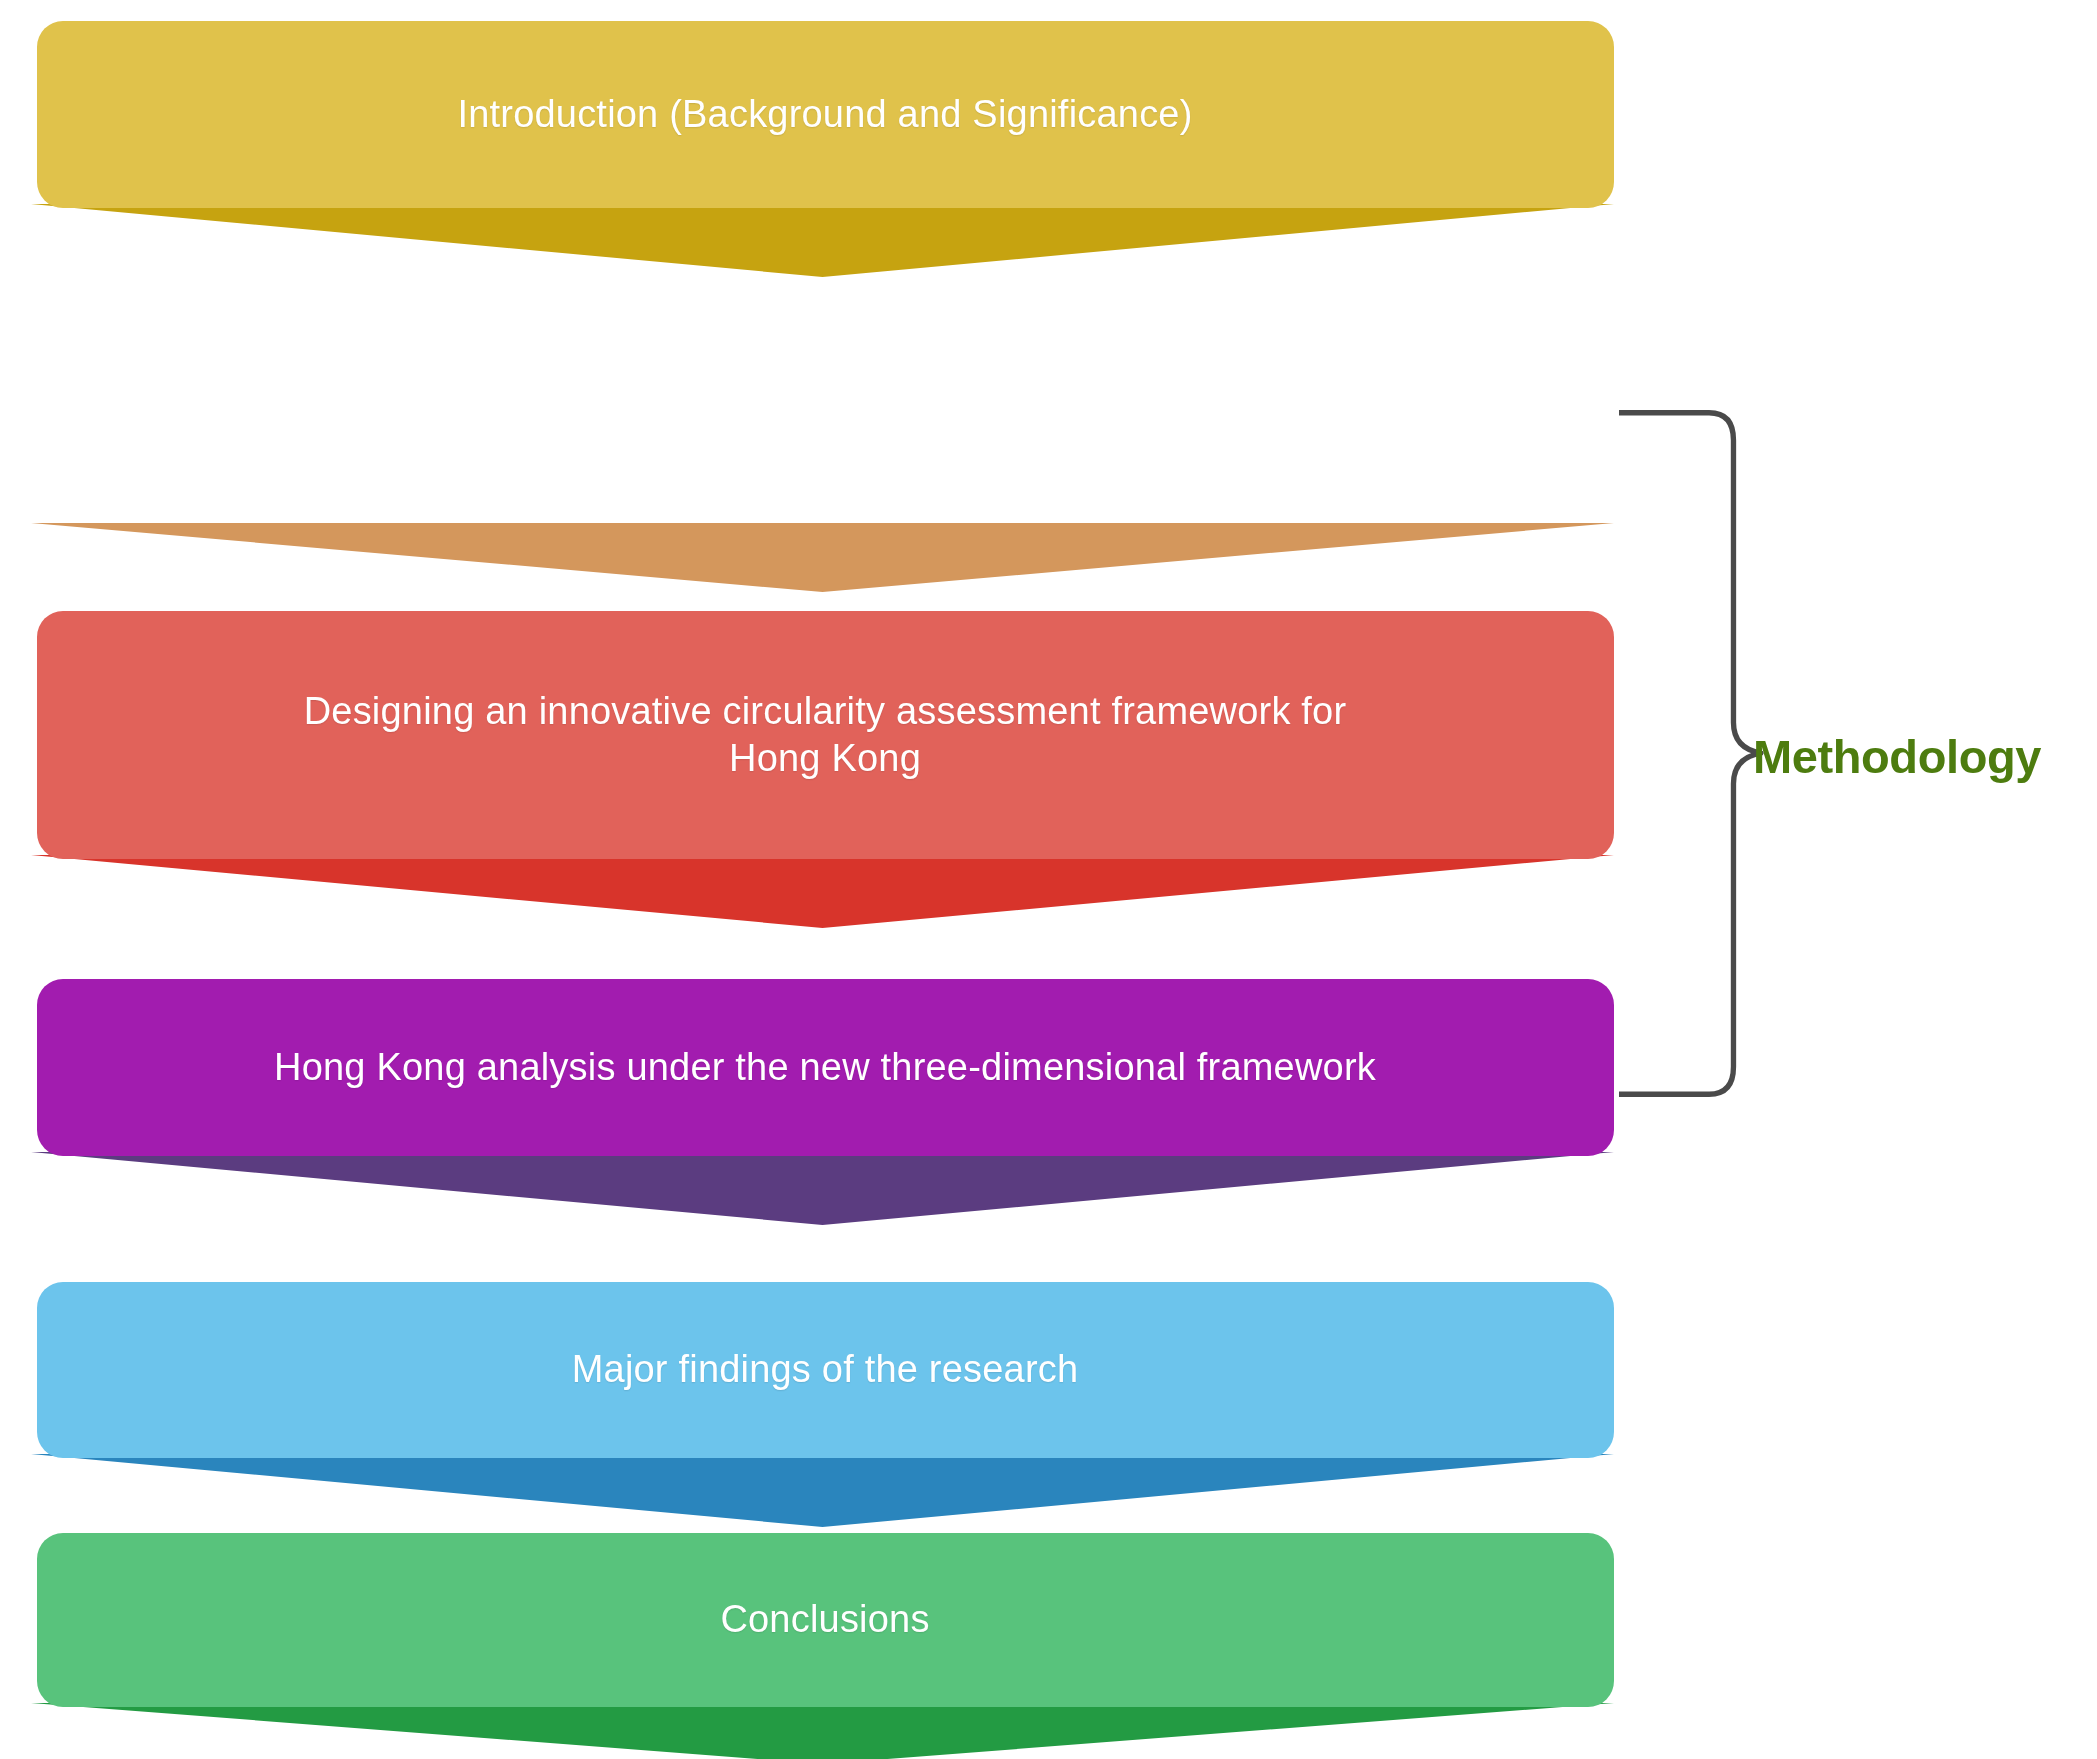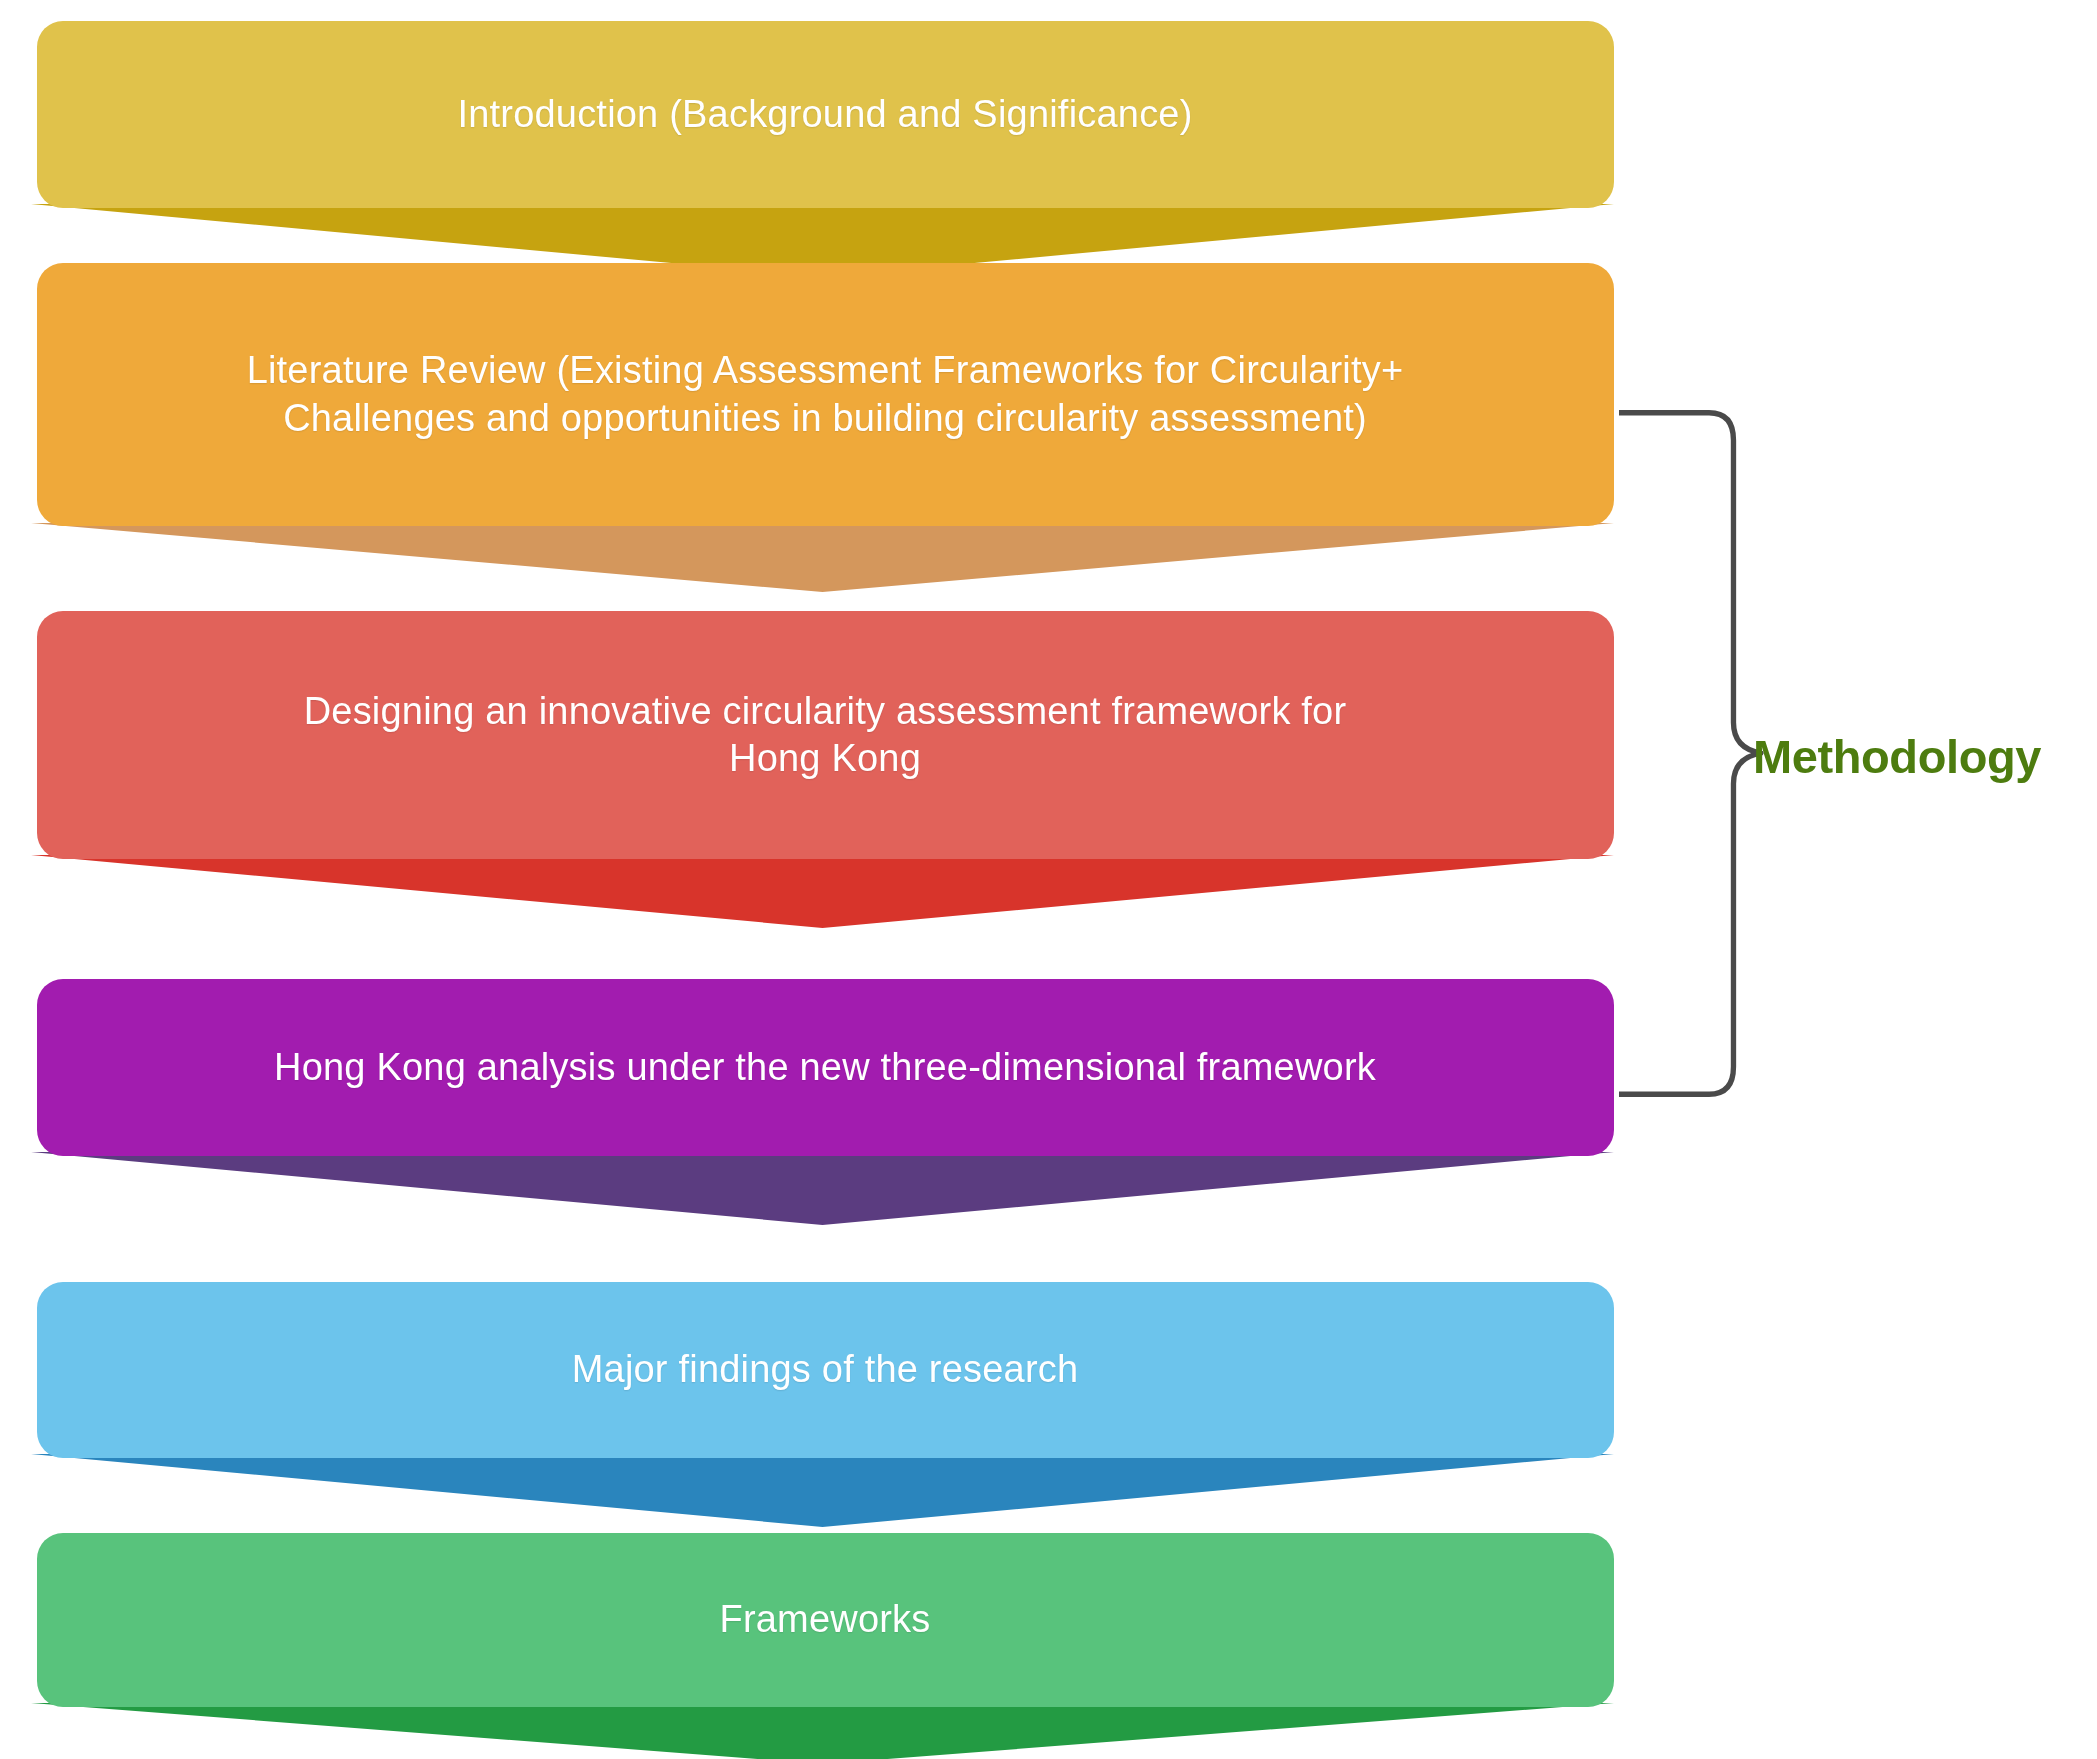--- a/index.html
+++ b/index.html
@@ -93,24 +93,20 @@
       <div class="label">Introduction (Background and Significance)</div>
     </div>
   </div>
 
   <div class="chev" id="row-literature">
     <div class="tail">
       <svg viewBox="0 0 2073 95" preserveAspectRatio="none" width="100%" height="100%">
         <polygon points="0,0 2073,0 1036.5,95" fill="#D4975C"></polygon>
       </svg>
     </div>
-    <div class="body" style="background: rgb(239, 169, 58);">
-      <div class="label">Literature Review (Existing Assessment Frameworks for Circularity+
-Challenges and opportunities in building circularity assessment)</div>
-    </div>
   </div>
 
   <div class="chev" id="row-designing">
     <div class="tail">
       <svg viewBox="0 0 2073 95" preserveAspectRatio="none" width="100%" height="100%">
         <polygon points="0,0 2073,0 1036.5,95" fill="#D8342B"></polygon>
       </svg>
     </div>
     <div class="body" style="background: rgb(225, 98, 90);">
       <div class="label">Designing an innovative circularity assessment framework for
@@ -140,21 +136,21 @@
     </div>
   </div>
 
   <div class="chev" id="row-conclusions">
     <div class="tail">
       <svg viewBox="0 0 2073 80" preserveAspectRatio="none" width="100%" height="100%">
         <polygon points="0,0 2073,0 1036.5,80" fill="#239B43"></polygon>
       </svg>
     </div>
     <div class="body" style="background: rgb(88, 195, 124);">
-      <div class="label">Frameworks</div>
+      <div class="label">Conclusions</div>
     </div>
   </div>
 
   <div id="methodology-brace">
     <svg viewBox="0 0 190 905" width="145" height="691">
       <path id="brace-path" d="M 0 6
                L 118 6
                Q 150 6 150 42
                L 150 412
                Q 150 446 186 452

